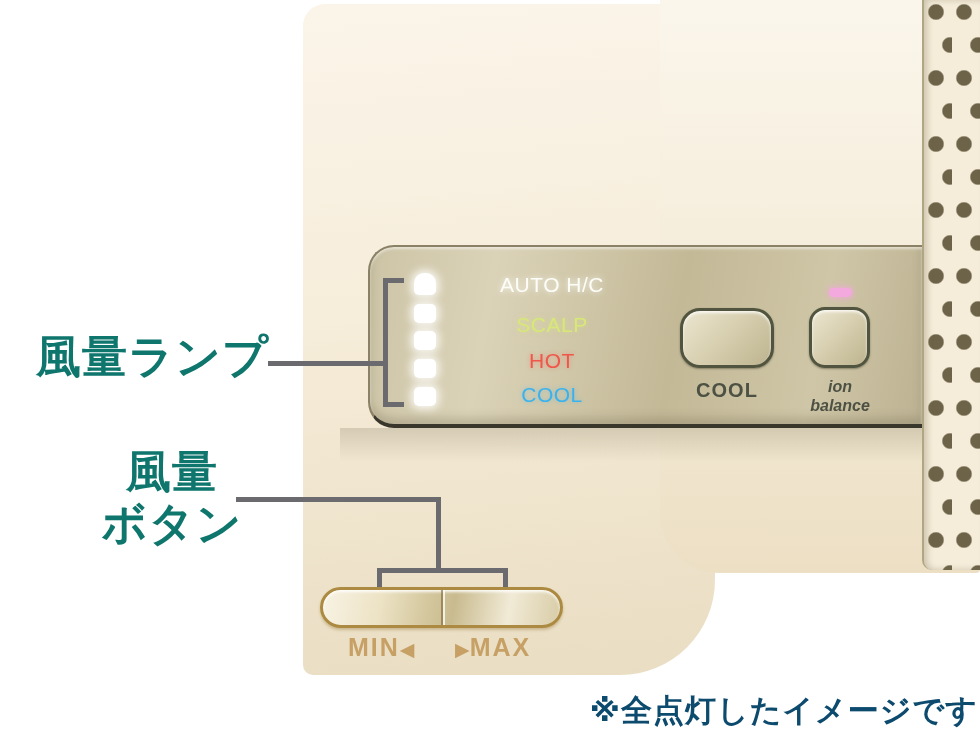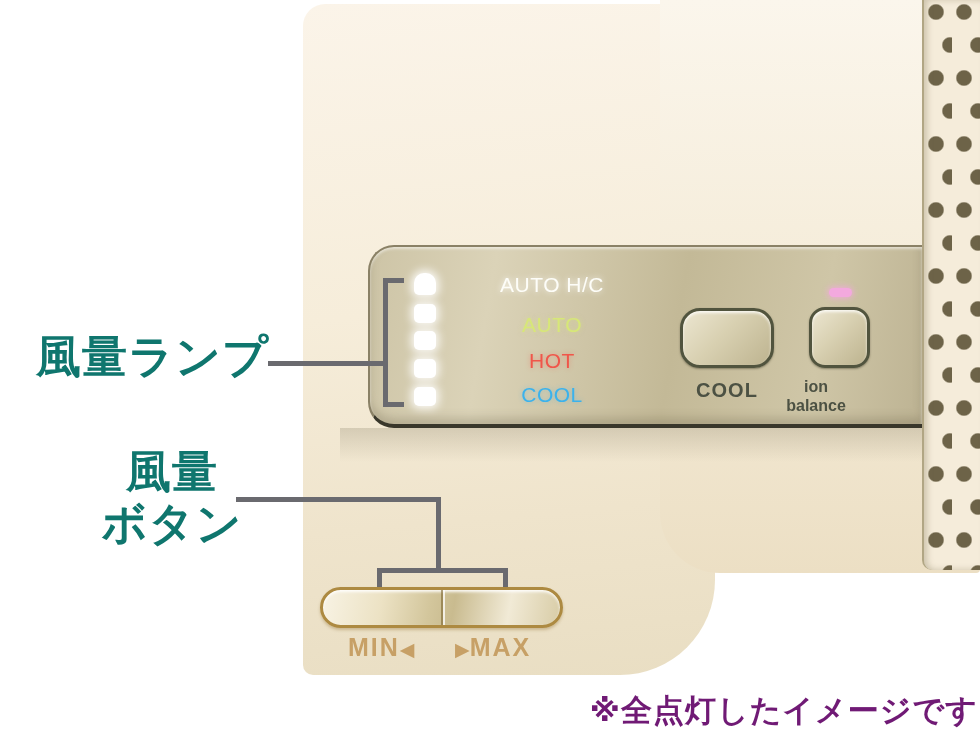--- a/index.html
+++ b/index.html
@@ -68,21 +68,21 @@
   .mode-button{left:310px;top:61px;width:94px;height:60px;border-radius:20px;}
   .ion-button{left:439px;top:60px;width:61px;height:61px;border-radius:16px;}
   .ion-lamp{
     position:absolute;left:459px;top:41px;width:23px;height:9px;border-radius:4.5px;
     background:#f3a9de;box-shadow:0 0 6px 1px rgba(243,169,222,0.9);
   }
   .btn-caption{
     position:absolute;color:#4c5143;font-weight:bold;text-align:center;white-space:nowrap;
   }
   .mode-caption{left:300px;top:132px;width:114px;font-size:20px;letter-spacing:1px;}
-  .ion-caption{left:392px;top:130px;width:108px;font-size:16px;line-height:19px;font-weight:bold;}
+  .ion-caption{left:416px;top:130px;width:108px;font-size:16px;font-style:italic;line-height:19px;font-weight:bold;}
   
   .jp-label{
     position:absolute;color:#0f766e;font-size:45px;font-weight:600;
     letter-spacing:1px;white-space:nowrap;
   }
   .callout{position:absolute;background:#6a6a6f;}
   
   .rocker{
     position:absolute;left:320px;top:587px;width:243px;height:41px;border-radius:21px;
     box-sizing:border-box;border:3px solid #ad8a41;
@@ -94,21 +94,21 @@
   .rocker-half.min{border-right:2px solid rgba(116,92,38,0.55);border-radius:18px 0 0 18px;}
   .rocker-half.max{box-shadow:inset 2px 0 0 rgba(255,255,255,0.75);border-radius:0 18px 18px 0;}
   .minmax{
     position:absolute;top:633px;color:#c7a066;font-size:25px;font-weight:bold;
     letter-spacing:2px;white-space:nowrap;
   }
   .minmax .arrow{font-size:19px;letter-spacing:0;}
   
   .note{
     position:absolute;left:500px;top:690px;width:478px;text-align:right;
-    color:#701a75;font-size:31px;font-weight:600;letter-spacing:1px;white-space:nowrap;
+    color:#0c4a6e;font-size:31px;font-weight:600;letter-spacing:1px;white-space:nowrap;
   }
 </style>
 </head>
 <body>
 
 <div id="canvas">
 
   <div class="dryer-main"></div>
   <div class="dryer-barrel"></div>
   <div class="panel-shadow"></div>
@@ -117,21 +117,21 @@
   <div class="control-panel">
     <div>
       <div class="lamp-dot first" style="top:26px;"></div>
       <div class="lamp-dot" style="top:57px;"></div>
       <div class="lamp-dot" style="top:84px;"></div>
       <div class="lamp-dot" style="top:112px;"></div>
       <div class="lamp-dot" style="top:140px;"></div>
     </div>
 
     <div class="mode-word mode-auto" style="top:26px;">AUTO H/C</div>
-    <div class="mode-word mode-scalp" style="top:66px;">AUTO</div>
+    <div class="mode-word mode-scalp" style="top:66px;">SCALP</div>
     <div class="mode-word mode-hot" style="top:102px;">HOT</div>
     <div class="mode-word mode-cool" style="top:136px;">COOL</div>
 
     <div class="push-button mode-button"></div>
     <div class="btn-caption mode-caption">COOL</div>
 
     <div class="ion-lamp"></div>
     <div class="push-button ion-button"></div>
     <div class="btn-caption ion-caption">
       <span>ion</span><br>

